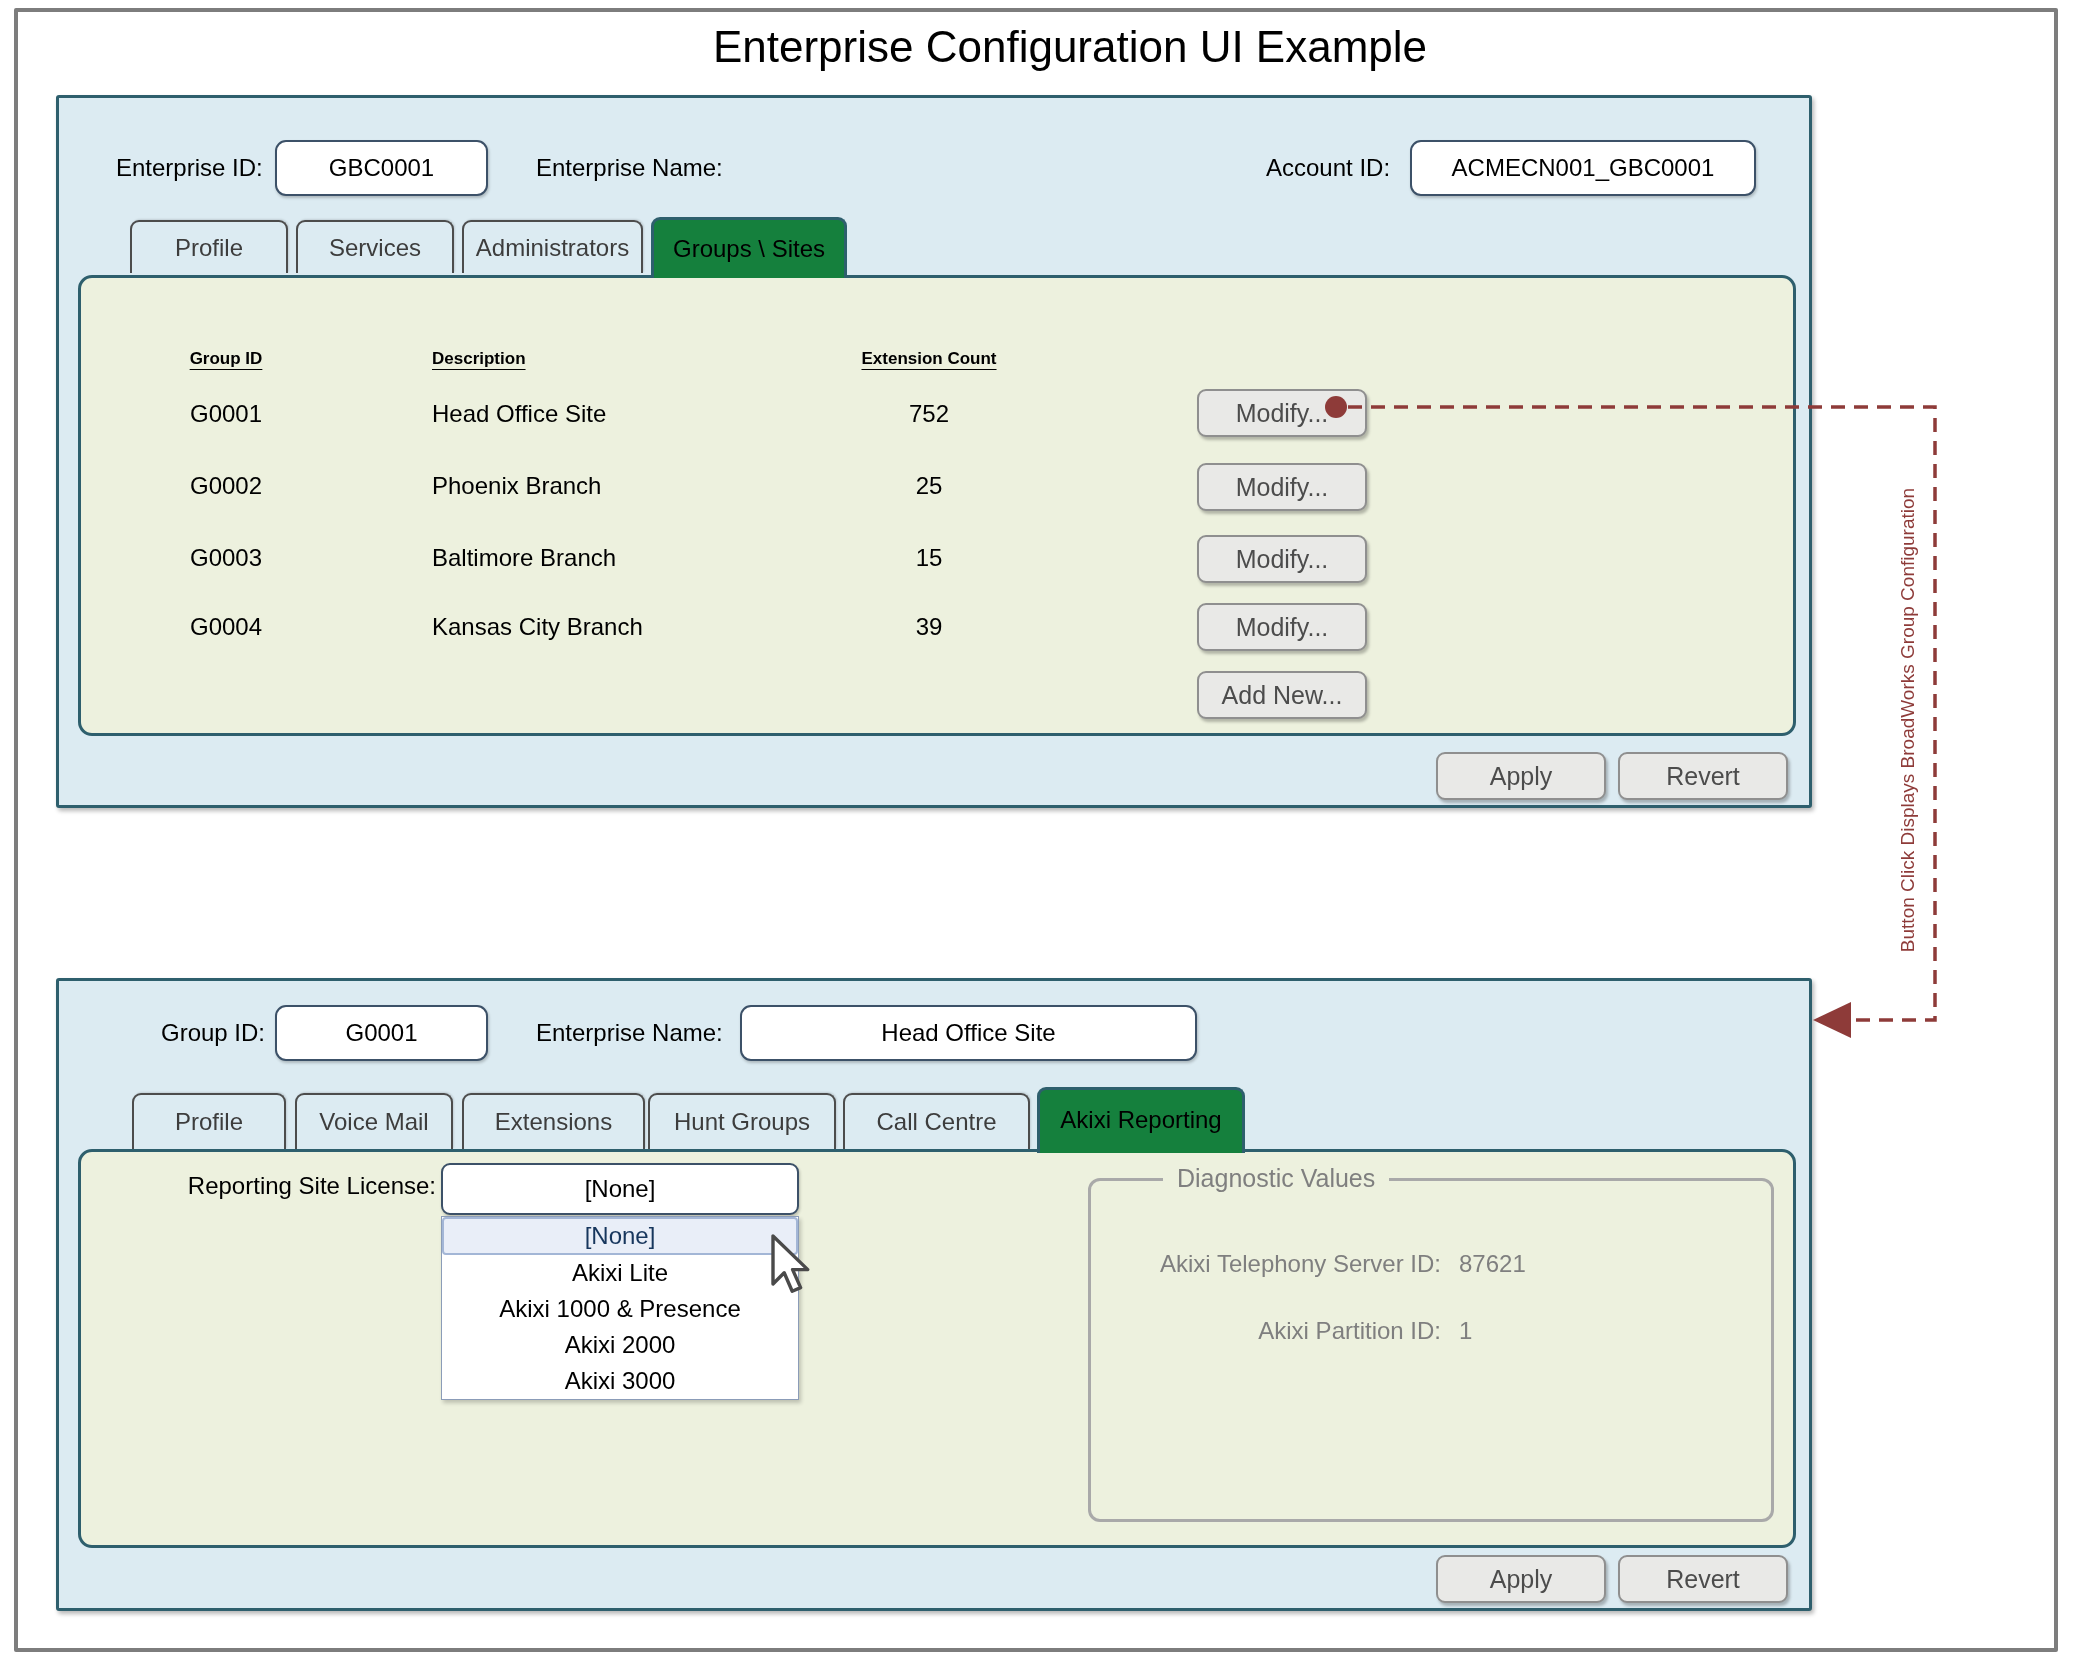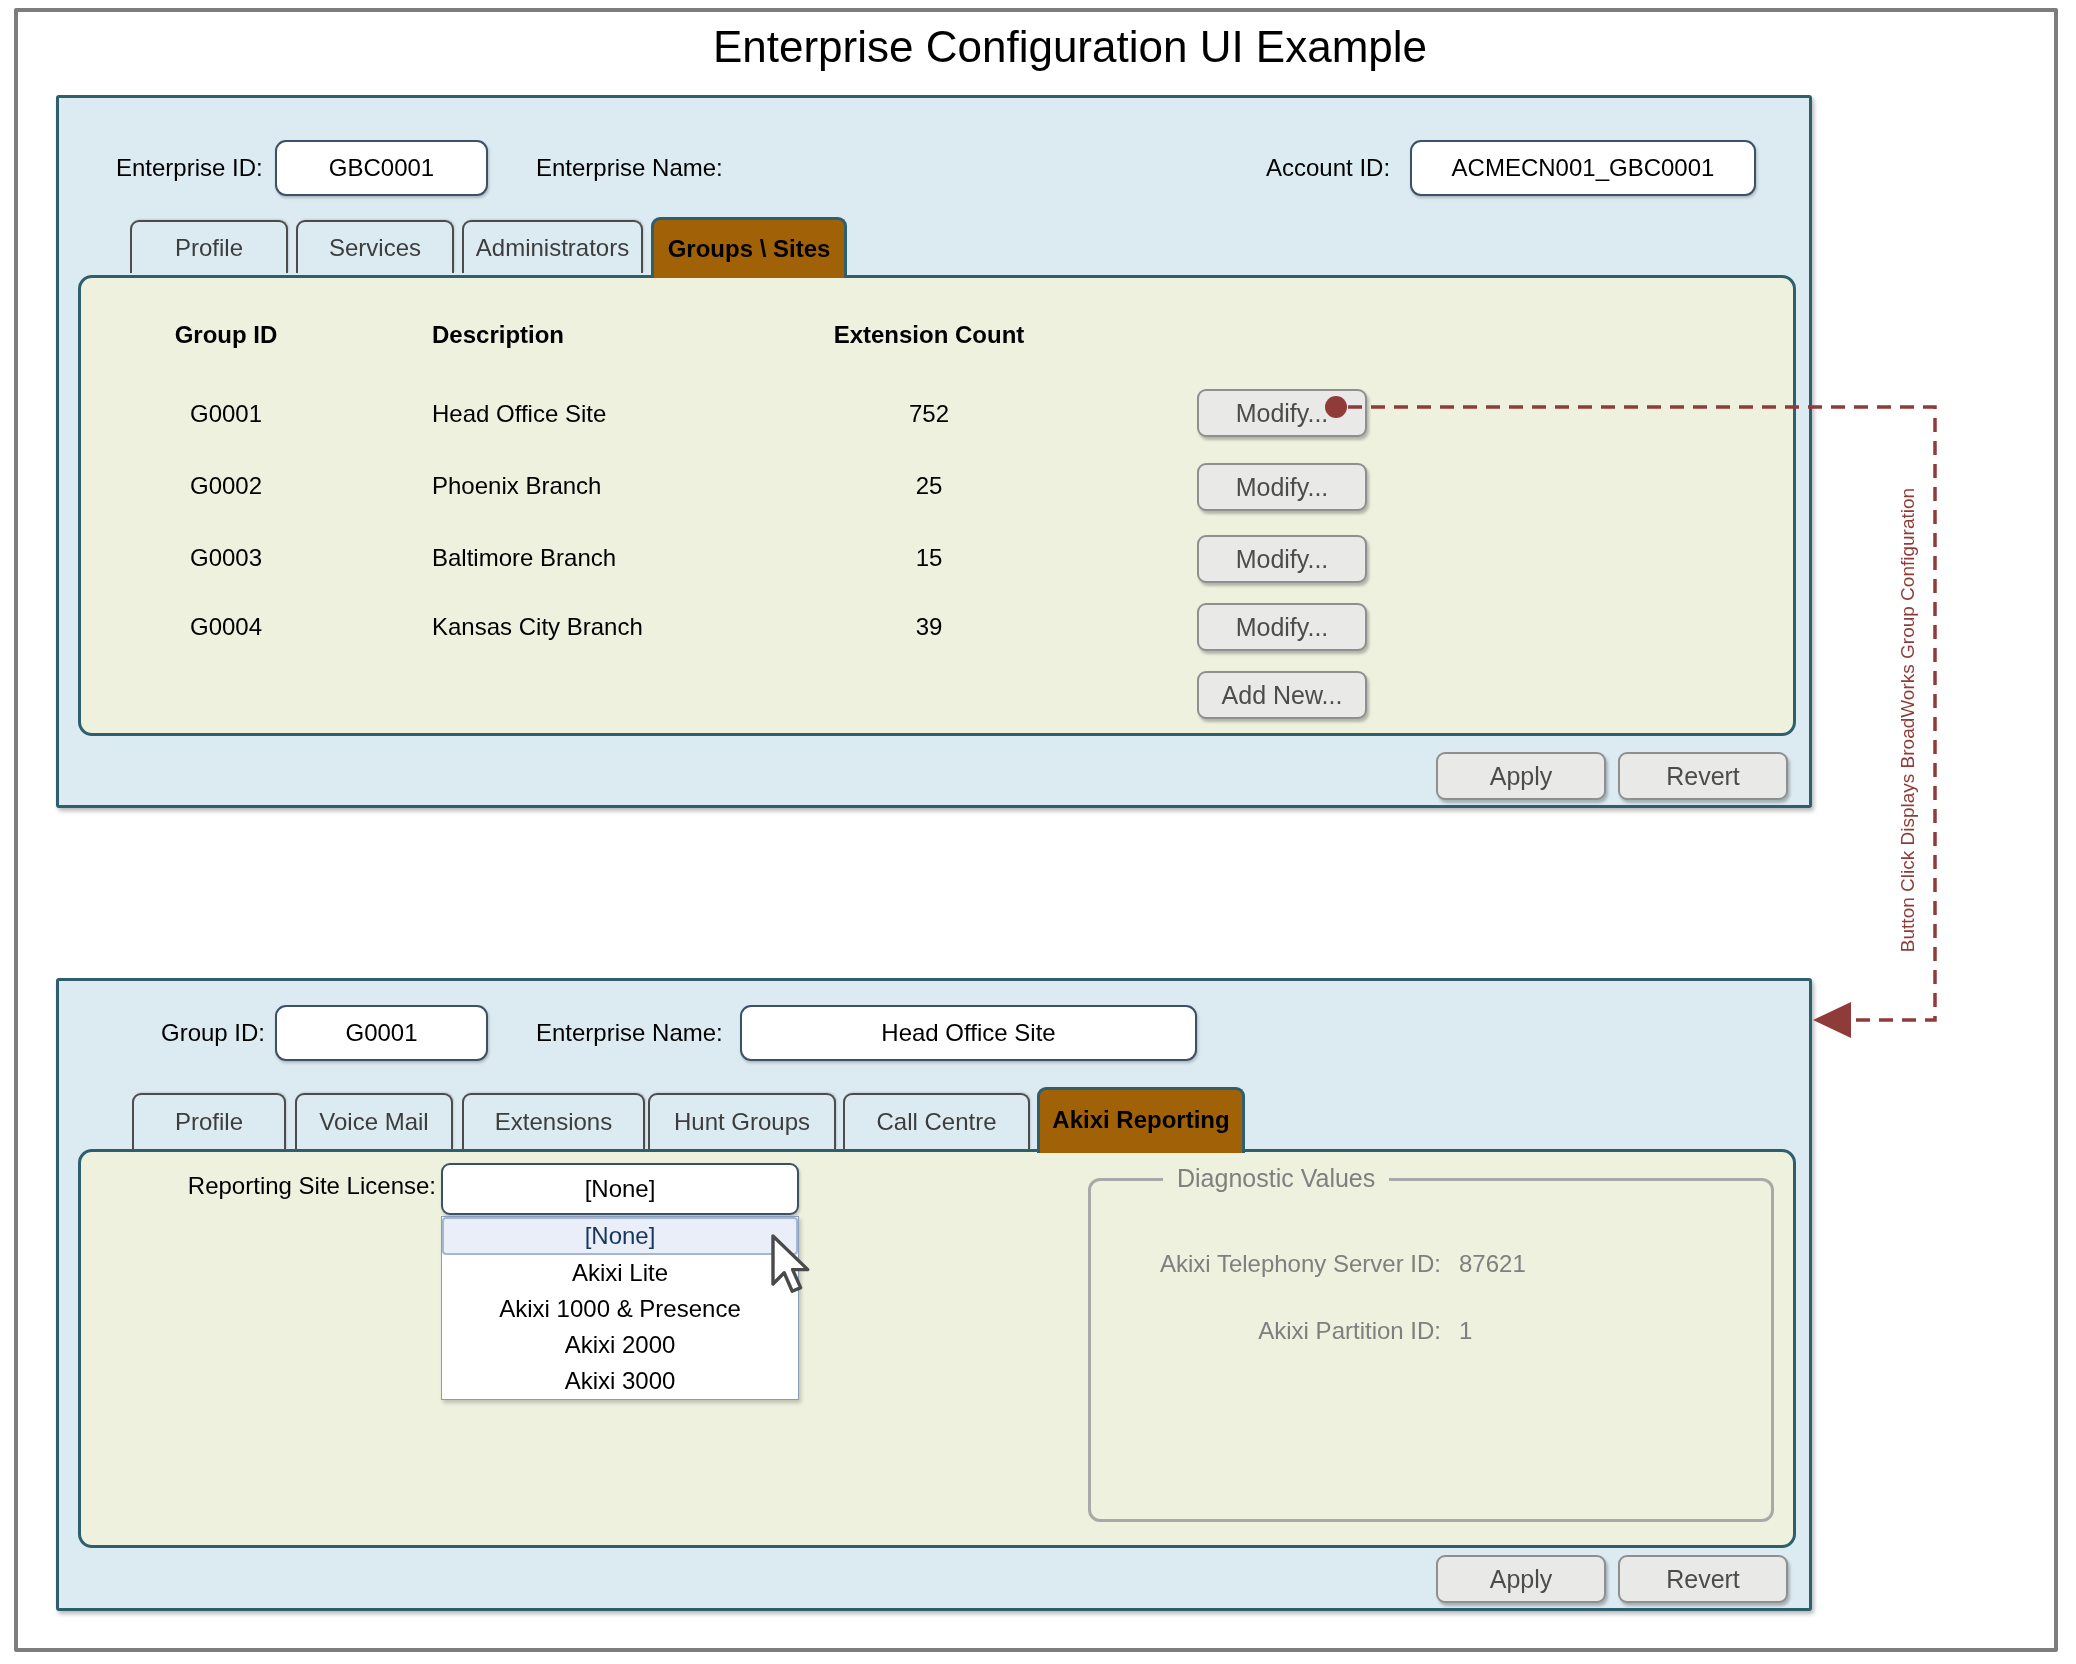--- a/index.html
+++ b/index.html
@@ -8,29 +8,29 @@
   .frame{position:absolute;left:14px;top:8px;width:2044px;height:1644px;border:4px solid #7d7d7d;border-radius:2px;box-sizing:border-box;}
   .title{position:absolute;left:0;width:100%;text-align:center;font-size:44px;letter-spacing:0px;color:#000;}
   .t1{top:22px;padding-left:32px;}
   .t2{top:662px;}
   .panel{position:absolute;left:56px;width:1756px;background:#dcebf2;border:3px solid #2e5f6d;border-radius:3px;box-sizing:border-box;box-shadow:2px 3px 4px rgba(0,0,0,0.28);}
   .p1{top:95px;height:713px;}
   .p2{top:978px;height:633px;}
   .flabel{position:absolute;font-size:24px;height:56px;line-height:56px;white-space:nowrap;}
   .ffield{position:absolute;background:#fff;border:2px solid #3c5168;border-radius:11px;height:56px;line-height:52px;text-align:center;font-size:24px;box-sizing:border-box;box-shadow:1px 2px 3px rgba(0,0,0,0.22);}
   .tab{position:absolute;background:#dcebf2;border:2px solid #4c4c4c;border-bottom:none;border-radius:9px 9px 0 0;font-size:24px;color:#3d3d3d;text-align:center;box-sizing:border-box;z-index:1;box-shadow:1px -1px 2px rgba(0,0,0,0.12);}
-  .tab.active{background:#a16207;border:3px solid #2e5f6d;border-bottom:none;color:#000;z-index:3;box-shadow:none;font-weight:bold;}
+  .tab.active{background:#15803d;border:3px solid #2e5f6d;border-bottom:none;color:#000;z-index:3;box-shadow:none;}
   .p1 .tab{top:122px;height:53px;line-height:51px;}
   .p1 .tab.active{top:119px;height:61px;line-height:57px;}
   .p2 .tab{top:112px;height:56px;line-height:54px;}
   .p2 .tab.active{top:106px;height:66px;line-height:60px;}
   .content{position:absolute;left:19px;width:1718px;background:#edf1de;border:3px solid #2e5f6d;border-radius:14px;box-sizing:border-box;z-index:2;}
   .c1{top:177px;height:461px;}
   .c2{top:168px;height:399px;}
-  .th{position:absolute;top:40px;font-size:24px;font-weight:bold;text-underline-offset:5px;height:34px;line-height:34px;}
+  .th{position:absolute;top:64px;font-size:17px;font-weight:bold;text-decoration:underline;text-underline-offset:5px;height:34px;line-height:34px;}
   .cell{position:absolute;font-size:24px;height:34px;line-height:34px;}
   .ctr{text-align:center;}
   .btn{position:absolute;background:#e9e9e7;border:2px solid #8f8f8f;border-radius:9px;color:#4c4c4c;font-size:25px;text-align:center;height:48px;line-height:44px;box-sizing:border-box;box-shadow:2px 3px 3px rgba(0,0,0,0.25);cursor:default;}
   .modify{left:1116px;width:170px;}
   .lic-label{position:absolute;left:35px;top:16px;width:320px;text-align:right;font-size:24px;height:36px;line-height:36px;}
   .combo{position:absolute;left:360px;top:11px;width:358px;height:52px;background:#fff;border:2px solid #3c5168;border-radius:9px;box-sizing:border-box;font-size:24px;text-align:center;line-height:48px;box-shadow:1px 2px 3px rgba(0,0,0,0.22);z-index:4;}
   .listbox{position:absolute;left:360px;top:64px;width:358px;height:184px;background:#fff;border:1.5px solid #8b9cb8;box-sizing:border-box;z-index:5;box-shadow:2px 3px 4px rgba(0,0,0,0.2);}
   .opt{height:36px;line-height:36px;text-align:center;font-size:24px;color:#000;}
   .opt.sel{height:38px;line-height:34px;background:#e9eef8;color:#17365d;border:2px solid #a3b6d6;border-radius:4px;box-sizing:border-box;}
   .diag{position:absolute;left:1007px;top:26px;width:686px;height:344px;border:3px solid #a9a9a9;border-radius:12px;box-sizing:border-box;}

